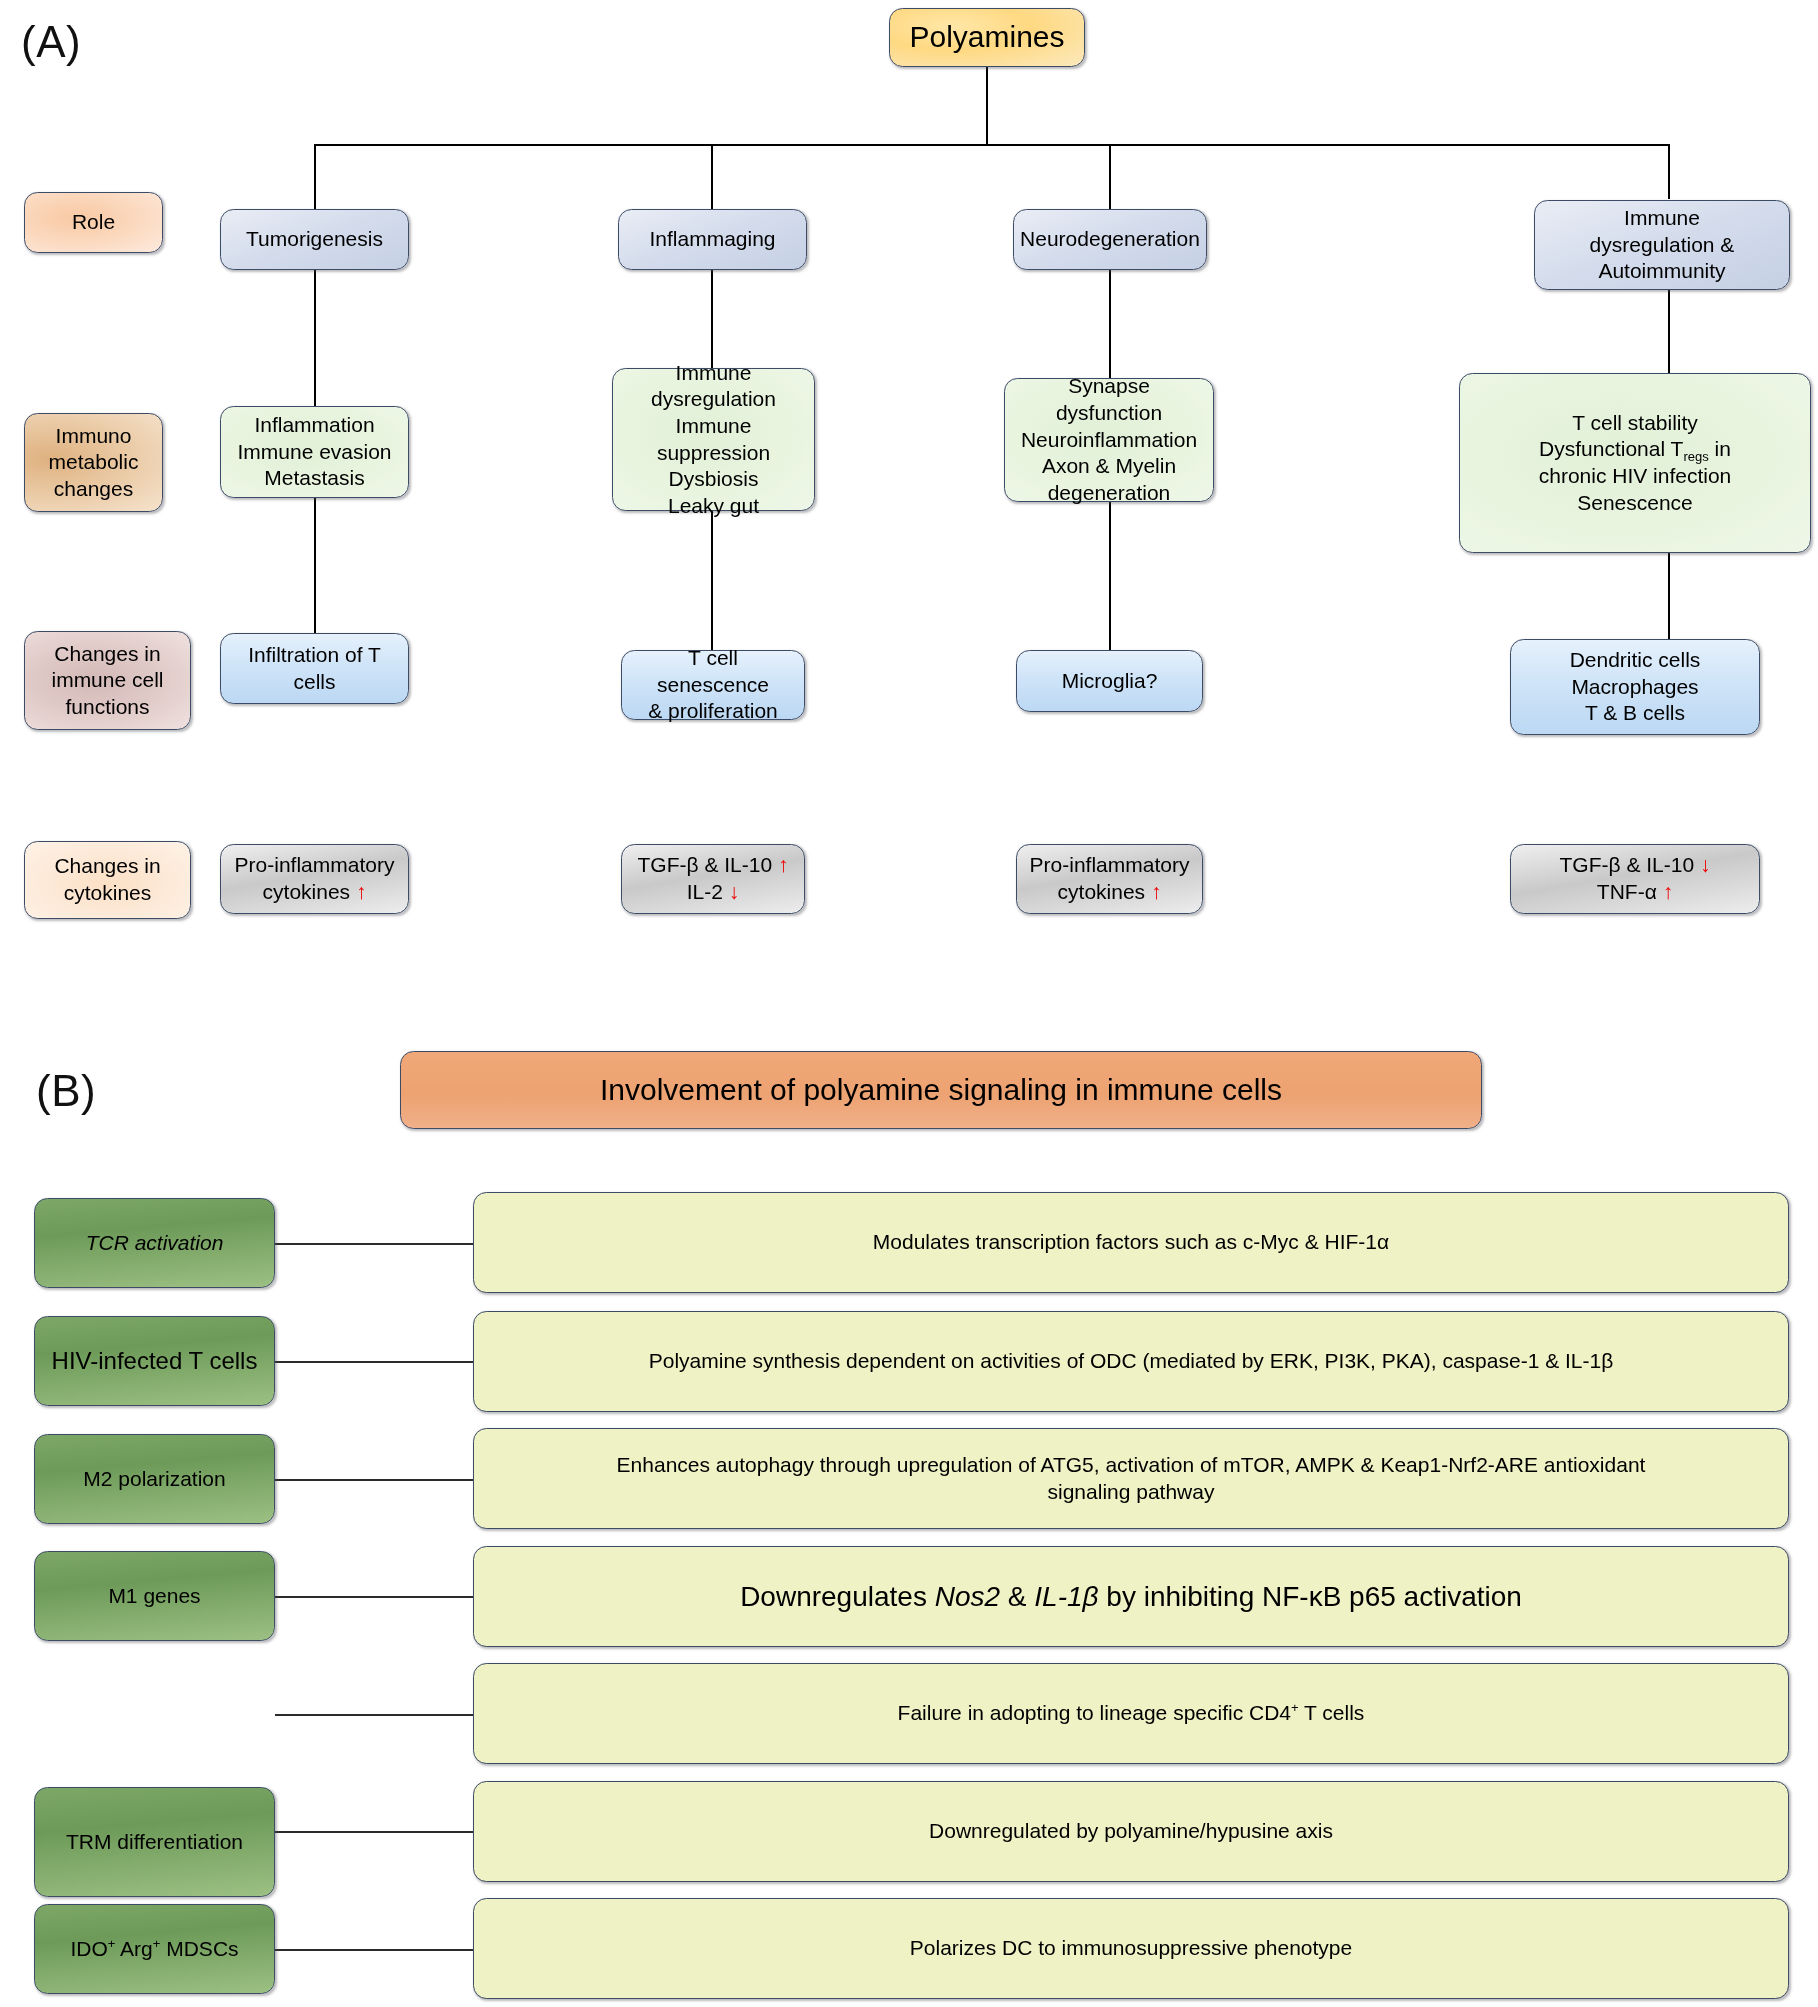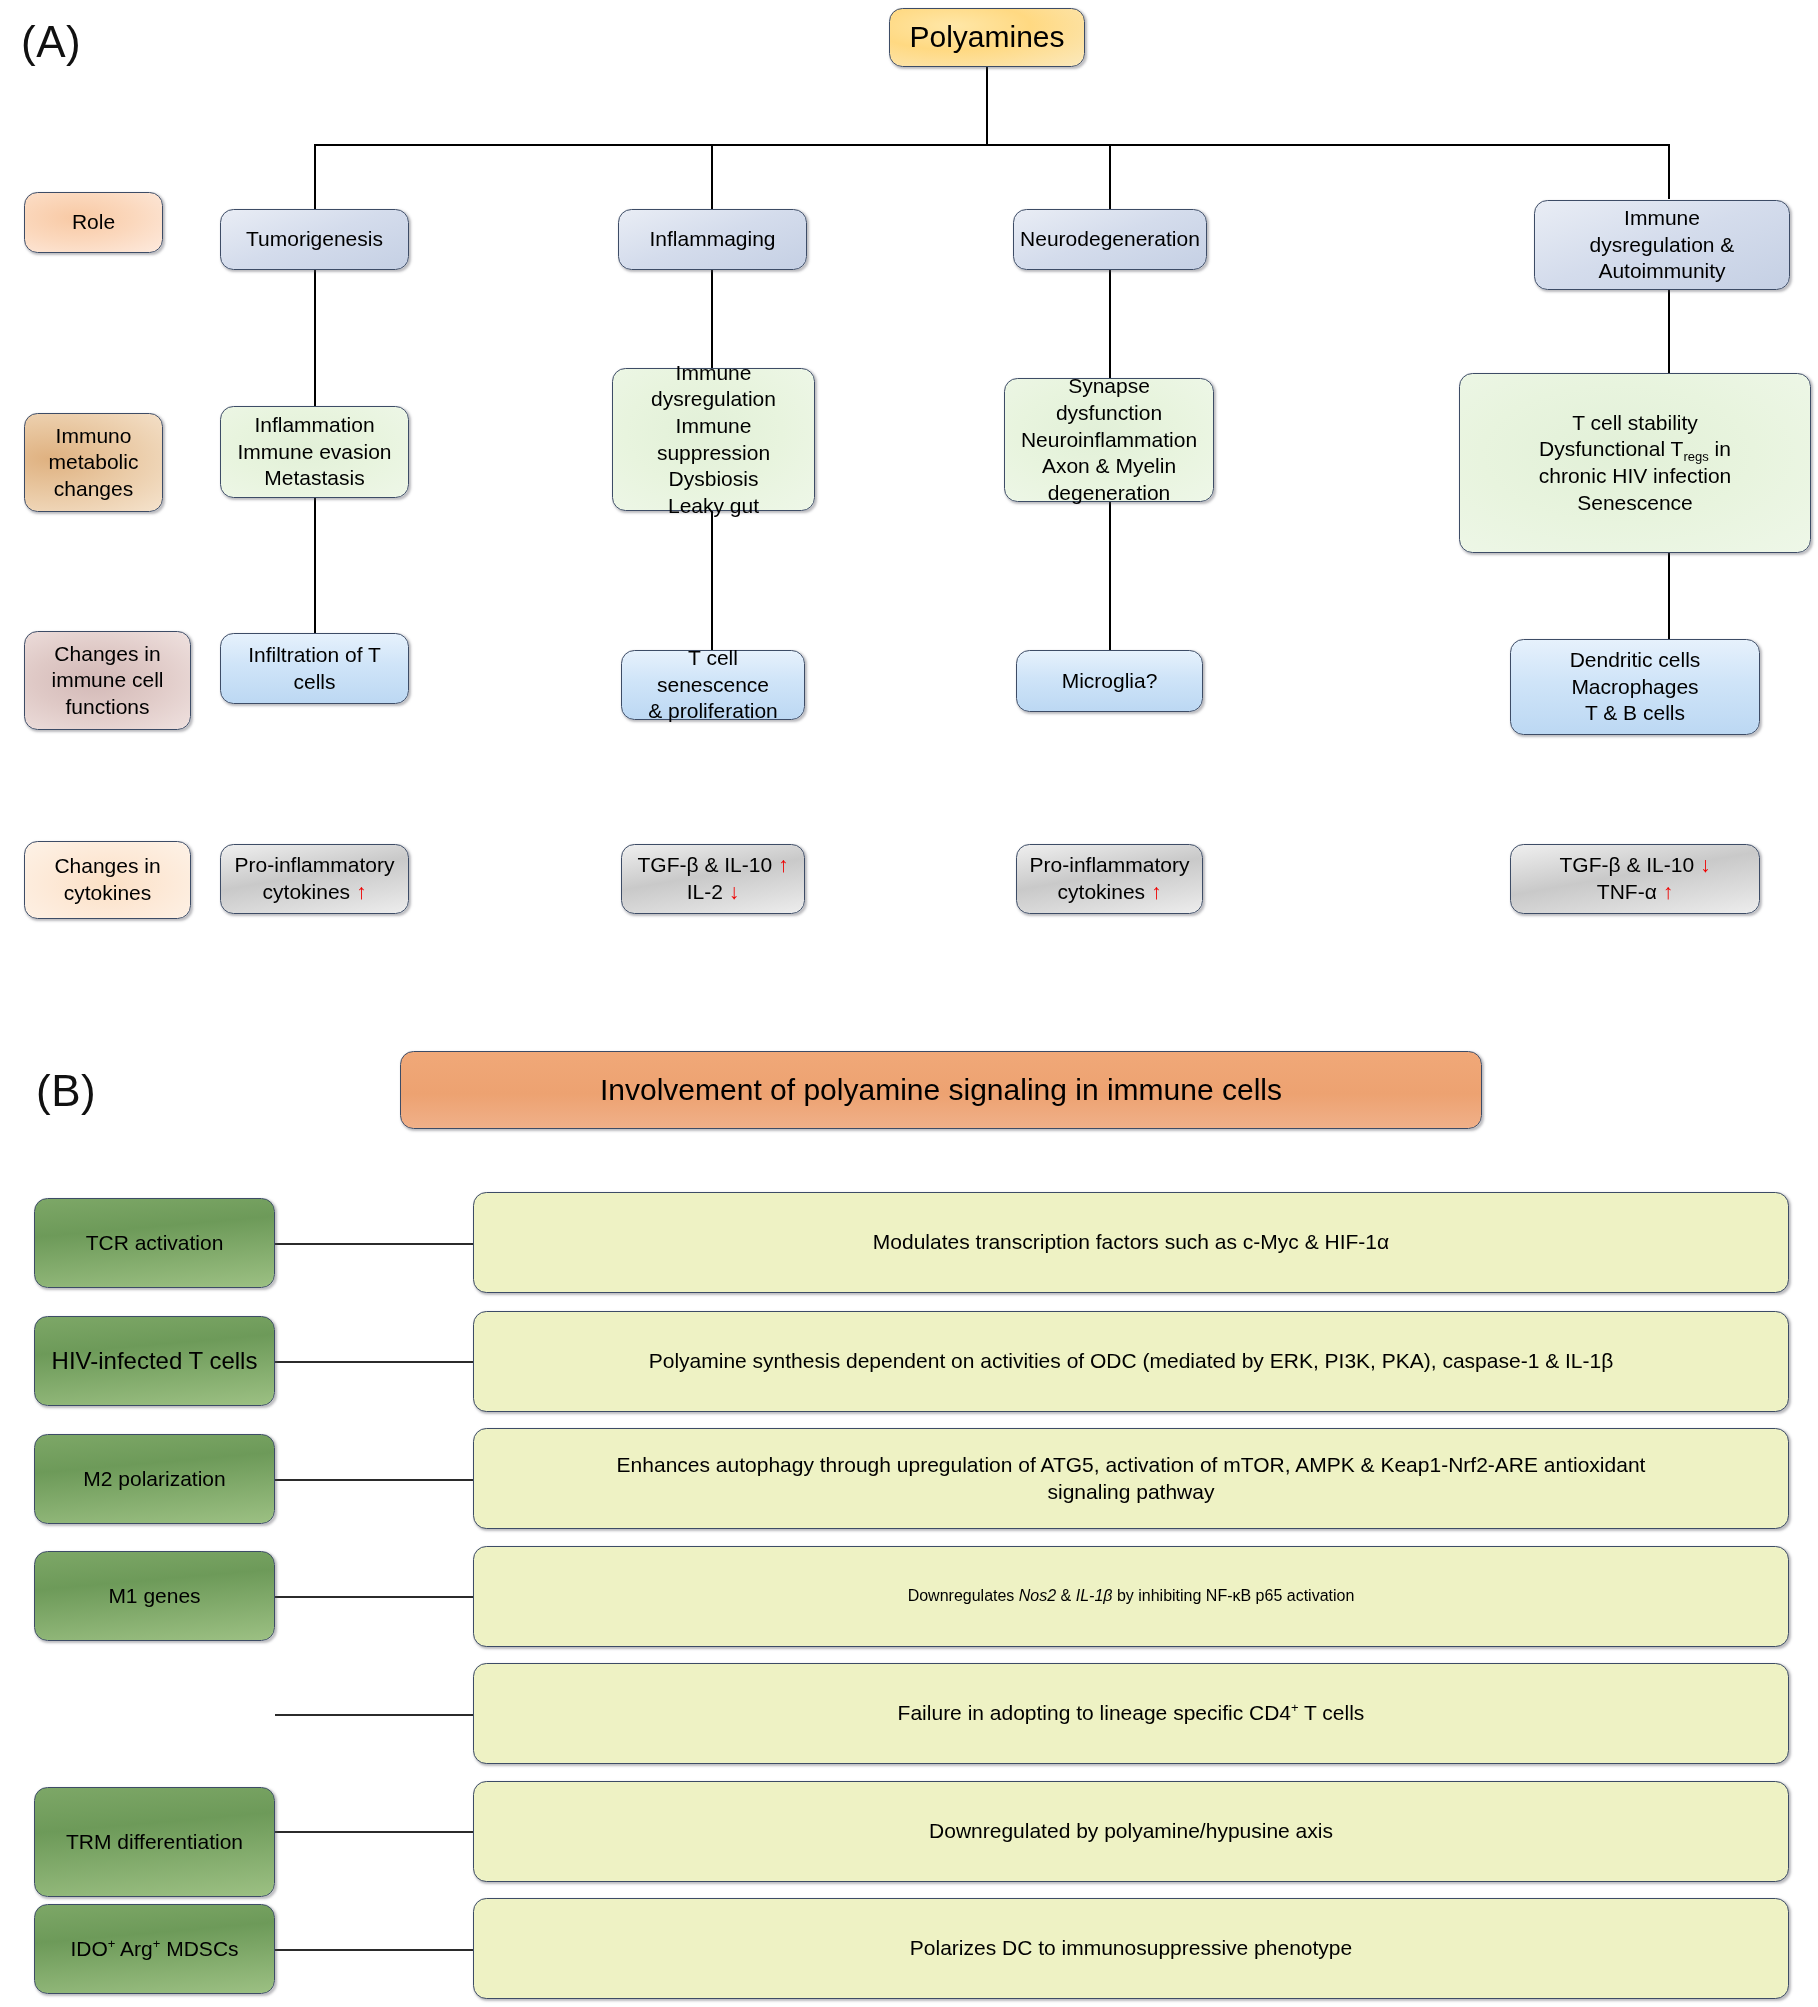--- a/index.html
+++ b/index.html
@@ -155,21 +155,21 @@
     <span class="txt">TGF-β &amp; IL-10 <span class="arrow">↓</span><br>TNF-α <span class="arrow">↑</span></span>
   </div>
 
   <div class="panel-letter" style="left:36px;top:1066px;">(B)</div>
 
   <div class="node g-orange" style="left:400px;top:1051px;width:1082px;height:78px;font-size:30px;">
     <span class="txt">Involvement of polyamine signaling in immune cells</span>
   </div>
 
   <div class="line hline thin" style="left:275px;top:1243px;width:198px;"></div>
-  <div class="node g-darkgreen" style="left:34px;top:1198px;width:241px;height:90px;font-size:21px;white-space:pre-line;">
+  <div class="node g-darkgreen" style="left:34px;top:1198px;width:241px;height:90px;font-size:21px;white-space:pre-line;font-style:italic;">
     <span class="txt">TCR activation</span>
   </div>
   <div class="node g-paleyellow" style="left:473px;top:1192px;width:1316px;height:101px;font-size:21px;">
     <span class="txt">Modulates transcription factors such as c-Myc &amp; HIF-1α</span>
   </div>
 
   <div class="line hline thin" style="left:275px;top:1361px;width:198px;"></div>
   <div class="node g-darkgreen" style="left:34px;top:1316px;width:241px;height:90px;font-size:24px;white-space:pre-line;">
     <span class="txt">HIV-infected T cells</span>
   </div>
@@ -182,21 +182,21 @@
     <span class="txt">M2 polarization</span>
   </div>
   <div class="node g-paleyellow" style="left:473px;top:1428px;width:1316px;height:101px;font-size:21px;">
     <span class="txt">Enhances autophagy through upregulation of ATG5, activation of mTOR, AMPK &amp; Keap1-Nrf2-ARE antioxidant<br>signaling pathway</span>
   </div>
 
   <div class="line hline thin" style="left:275px;top:1596px;width:198px;"></div>
   <div class="node g-darkgreen" style="left:34px;top:1551px;width:241px;height:90px;font-size:21px;white-space:pre-line;">
     <span class="txt">M1 genes</span>
   </div>
-  <div class="node g-paleyellow" style="left:473px;top:1546px;width:1316px;height:101px;font-size:16px;">
+  <div class="node g-paleyellow" style="left:473px;top:1546px;width:1316px;height:101px;font-size:28px;">
     <span class="txt">Downregulates <span class="ital">Nos2</span> &amp; <span class="ital">IL-1β</span> by inhibiting NF-κB p65 activation</span>
   </div>
 
   <div class="line hline thin" style="left:275px;top:1714px;width:198px;"></div>
   <div class="node g-paleyellow" style="left:473px;top:1663px;width:1316px;height:101px;font-size:21px;">
     <span class="txt">Failure in adopting to lineage specific CD4<sup>+</sup> T cells</span>
   </div>
 
   <div class="line hline thin" style="left:275px;top:1831px;width:198px;"></div>
   <div class="node g-darkgreen" style="left:34px;top:1787px;width:241px;height:110px;font-size:21px;white-space:pre-line;">

